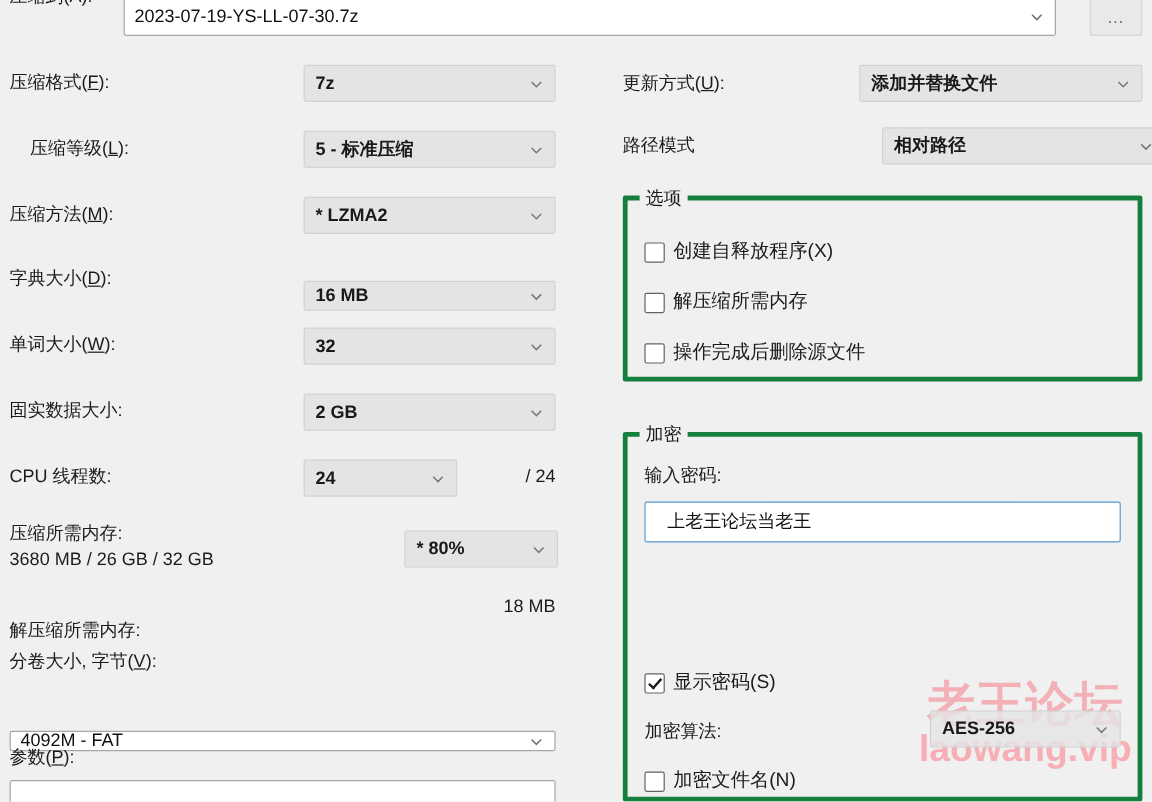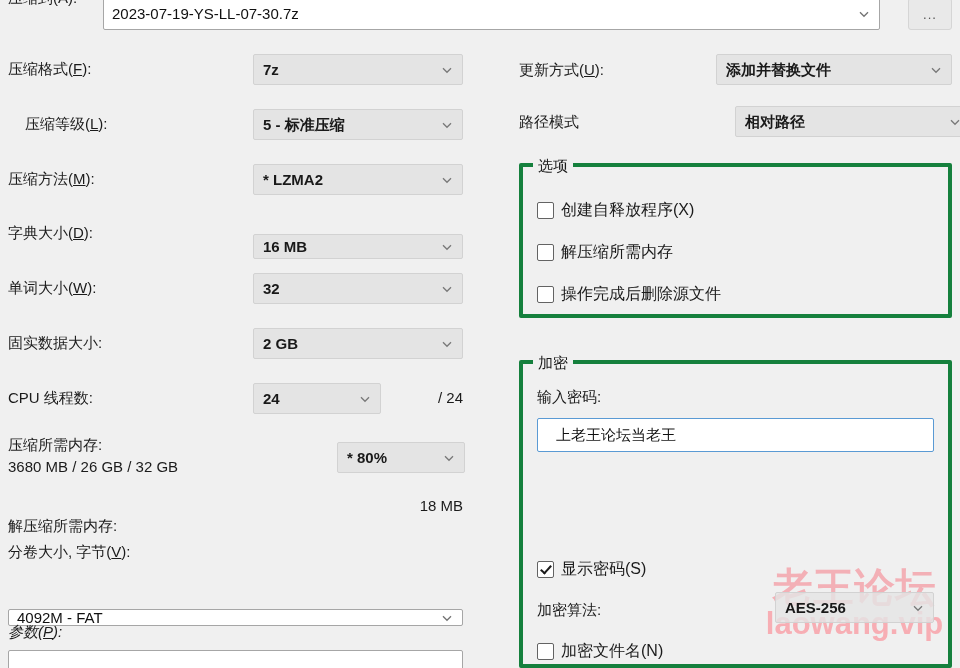--- a/index.html
+++ b/index.html
@@ -329,21 +329,21 @@
   </div>
   <div class="combo-white" style="left:8px; top:570px; width:455px; height:17px;margin-top:39px;">
     <span class="txt">4092M - FAT</span>
     <span class="chev">
       <svg width="14" height="14" viewBox="0 0 14 14">
           <path d="M3 5.3 L7 9.3 L11 5.3" fill="none" stroke="#444" stroke-width="1.3"></path>
         </svg>
     </span>
   </div>
 
-  <div class="label" style="left:8px; top:622px;font-style:italic;">
+  <div class="label" style="left:8px; top:622px;">
     <span>参数(</span><span class="mn">P</span><span>):</span>
   </div>
   <div class="textbox" style="left:8px; top:650px; width:455px; height:31px;">
     <span class="txt"></span>
   </div>
 
   <div class="label" style="left:519px; top:60px;">
     <span>更新方式(</span><span class="mn">U</span><span>):</span>
   </div>
   <div class="combo" style="left:716px; top:54px; width:236px; height:31px;">

